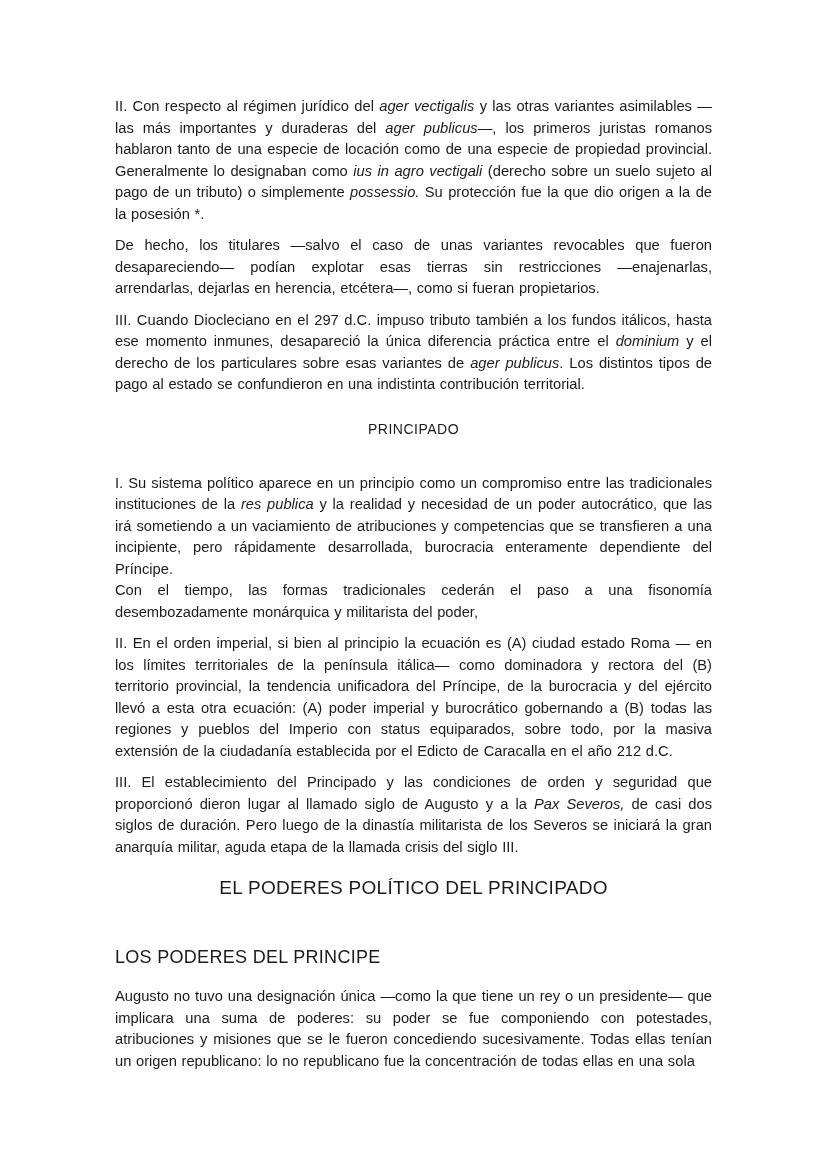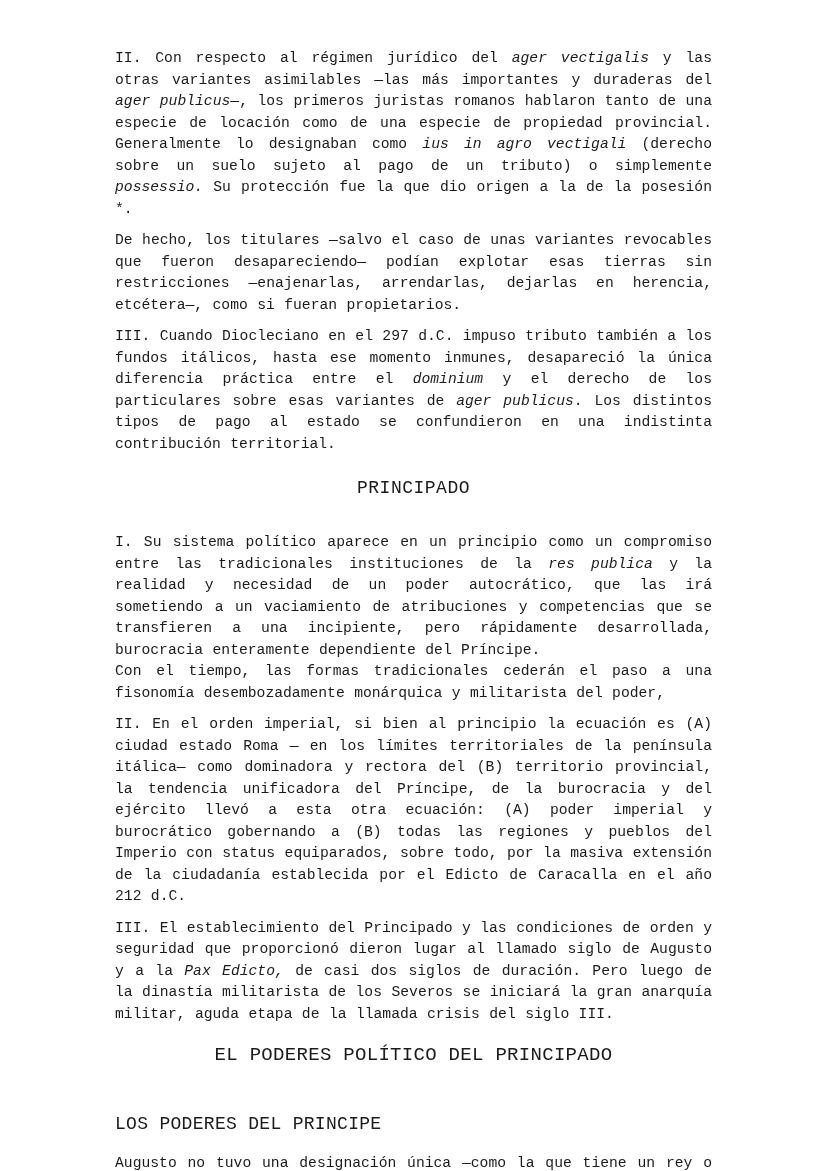--- a/index.html
+++ b/index.html
@@ -6,22 +6,22 @@
     margin: 0;
     padding: 0;
     background: #ffffff;
   }
   .page {
     position: relative;
     width: 828px;
     height: 1171px;
     background: #ffffff;
     box-sizing: border-box;
-    padding: 48px 116px 0 115px;
-    font-family: Liberation Mono, monospace;
+    padding: 96px 116px 0 115px;
+    font-family: Liberation Sans, sans-serif;
     color: #1b1b1b;
     overflow: hidden;
   }
   .text-column {
     width: 100%;
   }
   .body-par {
     font-size: 14.7px;
     line-height: 21.5px;
     text-align: justify;
@@ -30,21 +30,21 @@
   }
   .body-par.no-gap {
     margin-bottom: 0;
   }
   .body-par i {
     font-style: italic;
   }
   .chapter-heading {
     text-align: center;
     font-weight: normal;
-    font-size: 18px;
+    font-size: 14px;
     line-height: 22px;
     letter-spacing: 0.5px;
     margin: 22px 0 33px 0;
   }
   .section-heading {
     text-align: center;
     font-weight: normal;
     font-size: 19px;
     line-height: 24px;
     letter-spacing: 0.3px;
@@ -72,21 +72,21 @@
     <p class="body-par"><span>III. Cuando Diocleciano en el 297 d.C. impuso tributo también a los fundos itálicos, hasta ese momento inmunes, desapareció la única diferencia práctica entre el </span><i>dominium</i><span> y el derecho de los particulares sobre esas variantes de </span><i>ager publicus</i><span>. Los distintos tipos de pago al estado se confundieron en una indistinta contribución territorial.</span></p>
 
     <h2 class="chapter-heading">PRINCIPADO</h2>
 
     <p class="body-par no-gap"><span>I. Su sistema político aparece en un principio como un compromiso entre las tradicionales instituciones de la </span><i>res publica</i><span> y la realidad y necesidad de un poder autocrático, que las irá sometiendo a un vaciamiento de atribuciones y competencias que se transfieren a una incipiente, pero rápidamente desarrollada, burocracia enteramente dependiente del Príncipe.</span></p>
 
     <p class="body-par"><span>Con el tiempo, las formas tradicionales cederán el paso a una fisonomía desembozadamente monárquica y militarista del poder,</span></p>
 
     <p class="body-par"><span>II. En el orden imperial, si bien al principio la ecuación es (A) ciudad estado Roma — en los límites territoriales de la península itálica— como dominadora y rectora del (B) territorio provincial, la tendencia unificadora del Príncipe, de la burocracia y del ejército llevó a esta otra ecuación: (A) poder imperial y burocrático gobernando a (B) todas las regiones y pueblos del Imperio con status equiparados, sobre todo, por la masiva extensión de la ciudadanía establecida por el Edicto de Caracalla en el año 212 d.C.</span></p>
 
-    <p class="body-par"><span>III. El establecimiento del Principado y las condiciones de orden y seguridad que proporcionó dieron lugar al llamado siglo de Augusto y a la </span><i>Pax Edicto,</i><span> de casi dos siglos de duración. Pero luego de la dinastía militarista de los Severos se iniciará la gran anarquía militar, aguda etapa de la llamada crisis del siglo III.</span></p>
+    <p class="body-par"><span>III. El establecimiento del Principado y las condiciones de orden y seguridad que proporcionó dieron lugar al llamado siglo de Augusto y a la </span><i>Pax Severos,</i><span> de casi dos siglos de duración. Pero luego de la dinastía militarista de los Severos se iniciará la gran anarquía militar, aguda etapa de la llamada crisis del siglo III.</span></p>
 
     <h2 class="section-heading">EL PODERES POLÍTICO DEL PRINCIPADO</h2>
 
     <h3 class="sub-heading">LOS PODERES DEL PRINCIPE</h3>
 
     <p class="body-par"><span>Augusto no tuvo una designación única —como la que tiene un rey o un presidente— que implicara una suma de poderes: su poder se fue componiendo con potestades, atribuciones y misiones que se le fueron concediendo sucesivamente. Todas ellas tenían un origen republicano: lo no republicano fue la concentración de todas ellas en una sola</span></p>
 
   </article>
 </div>
 

